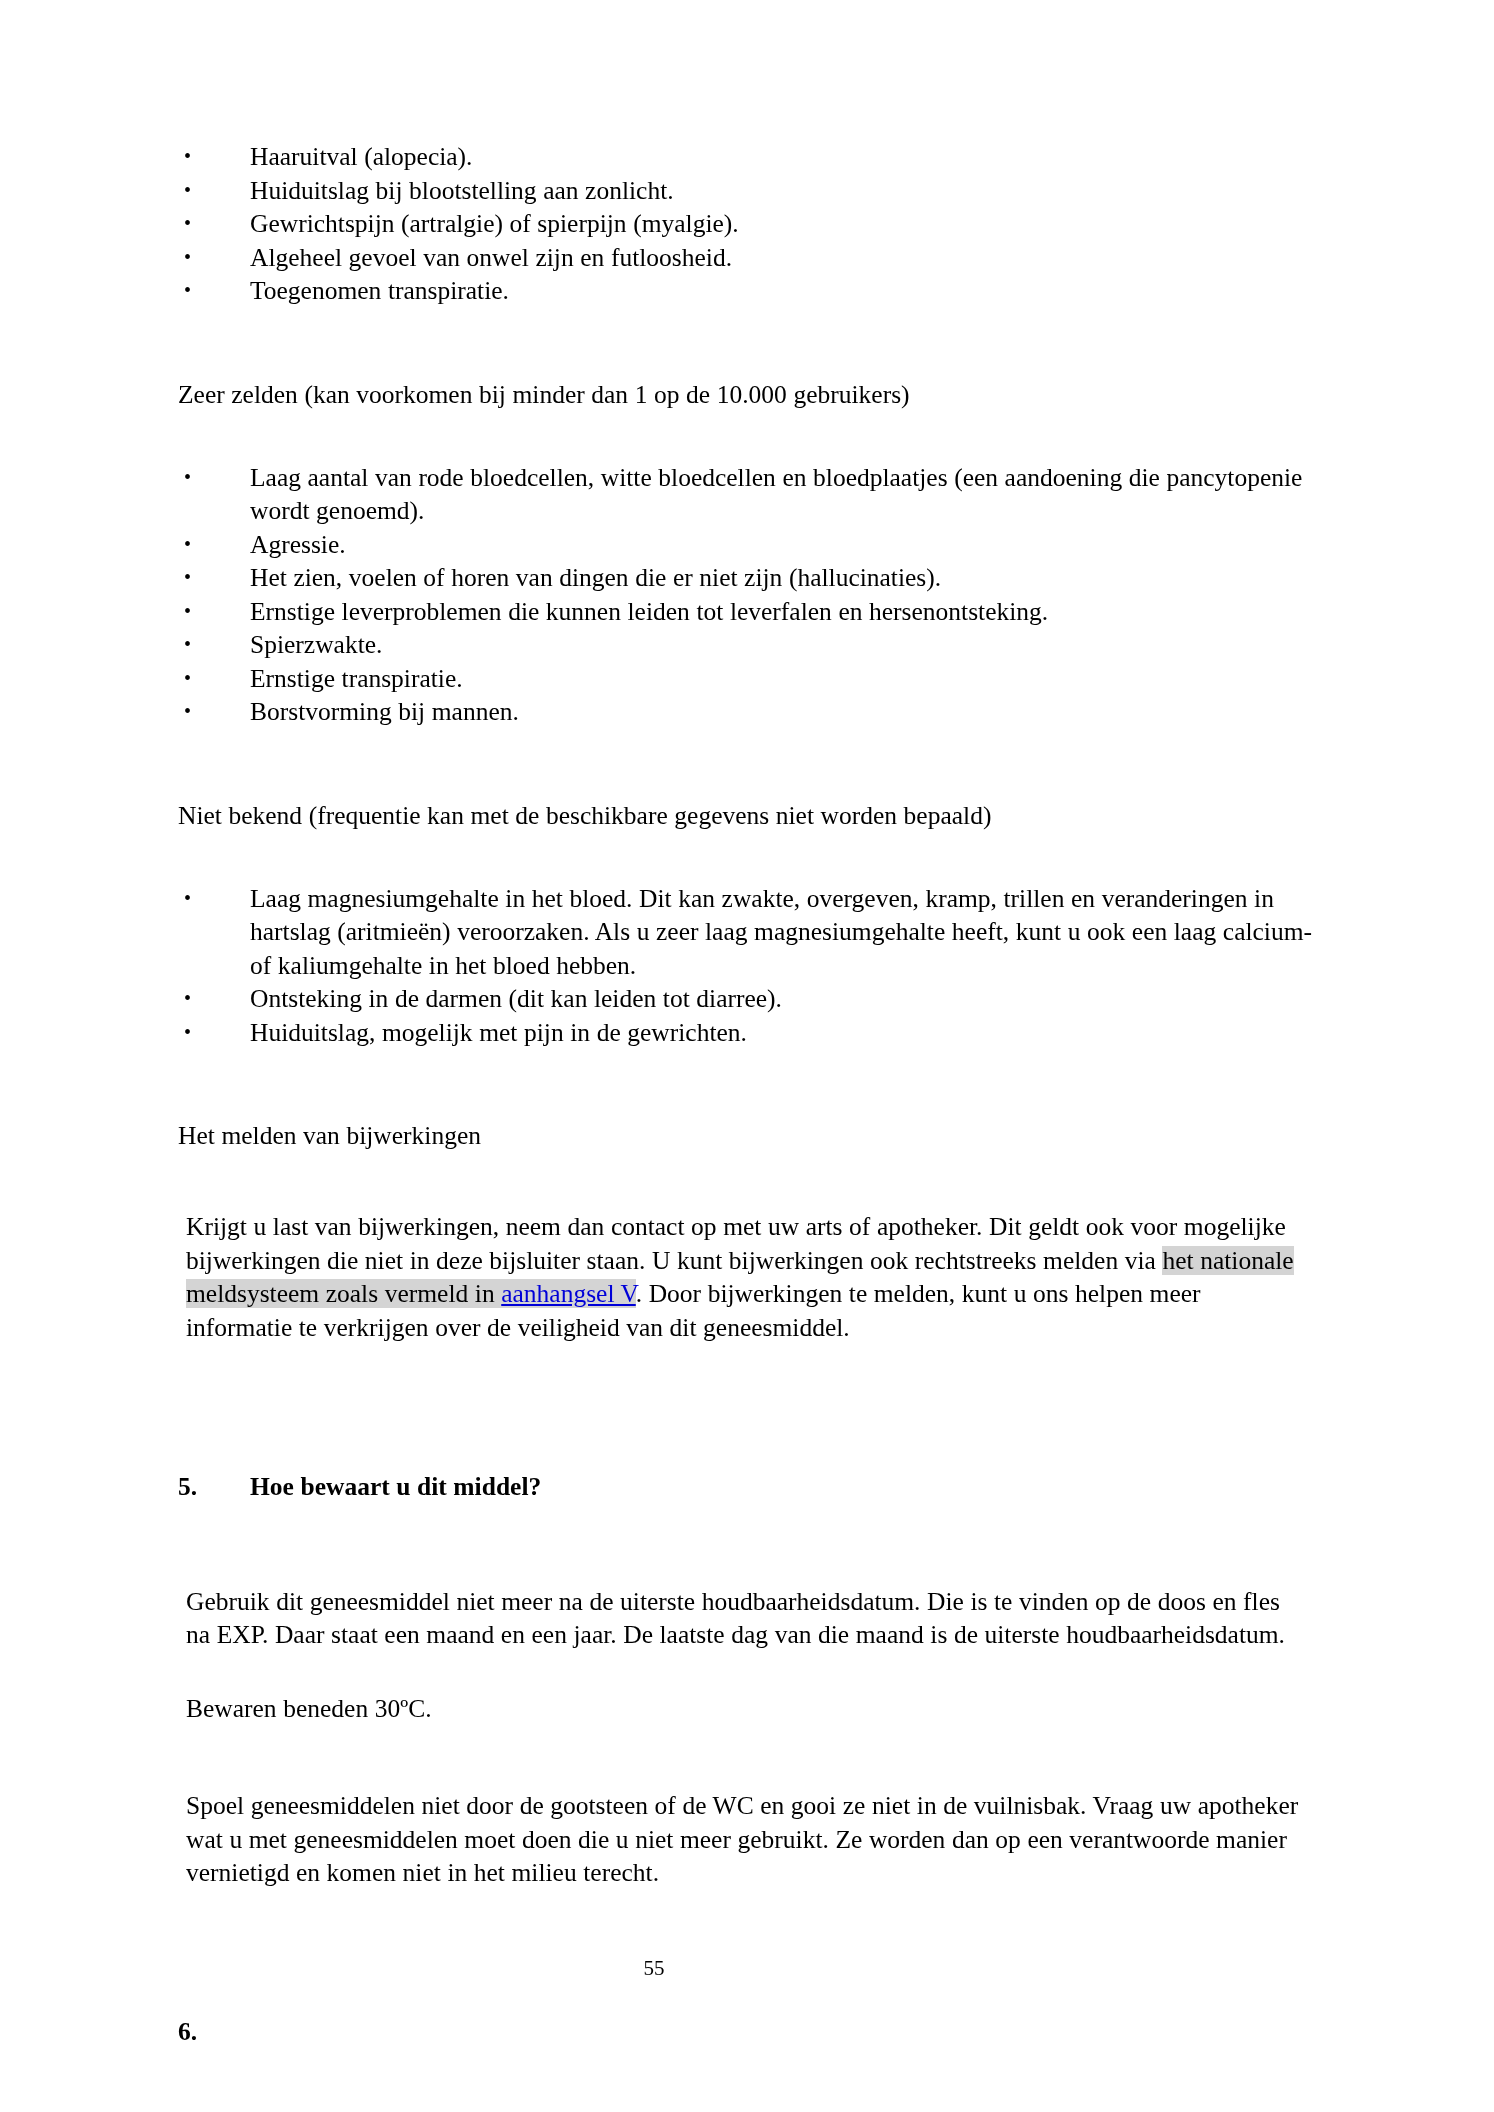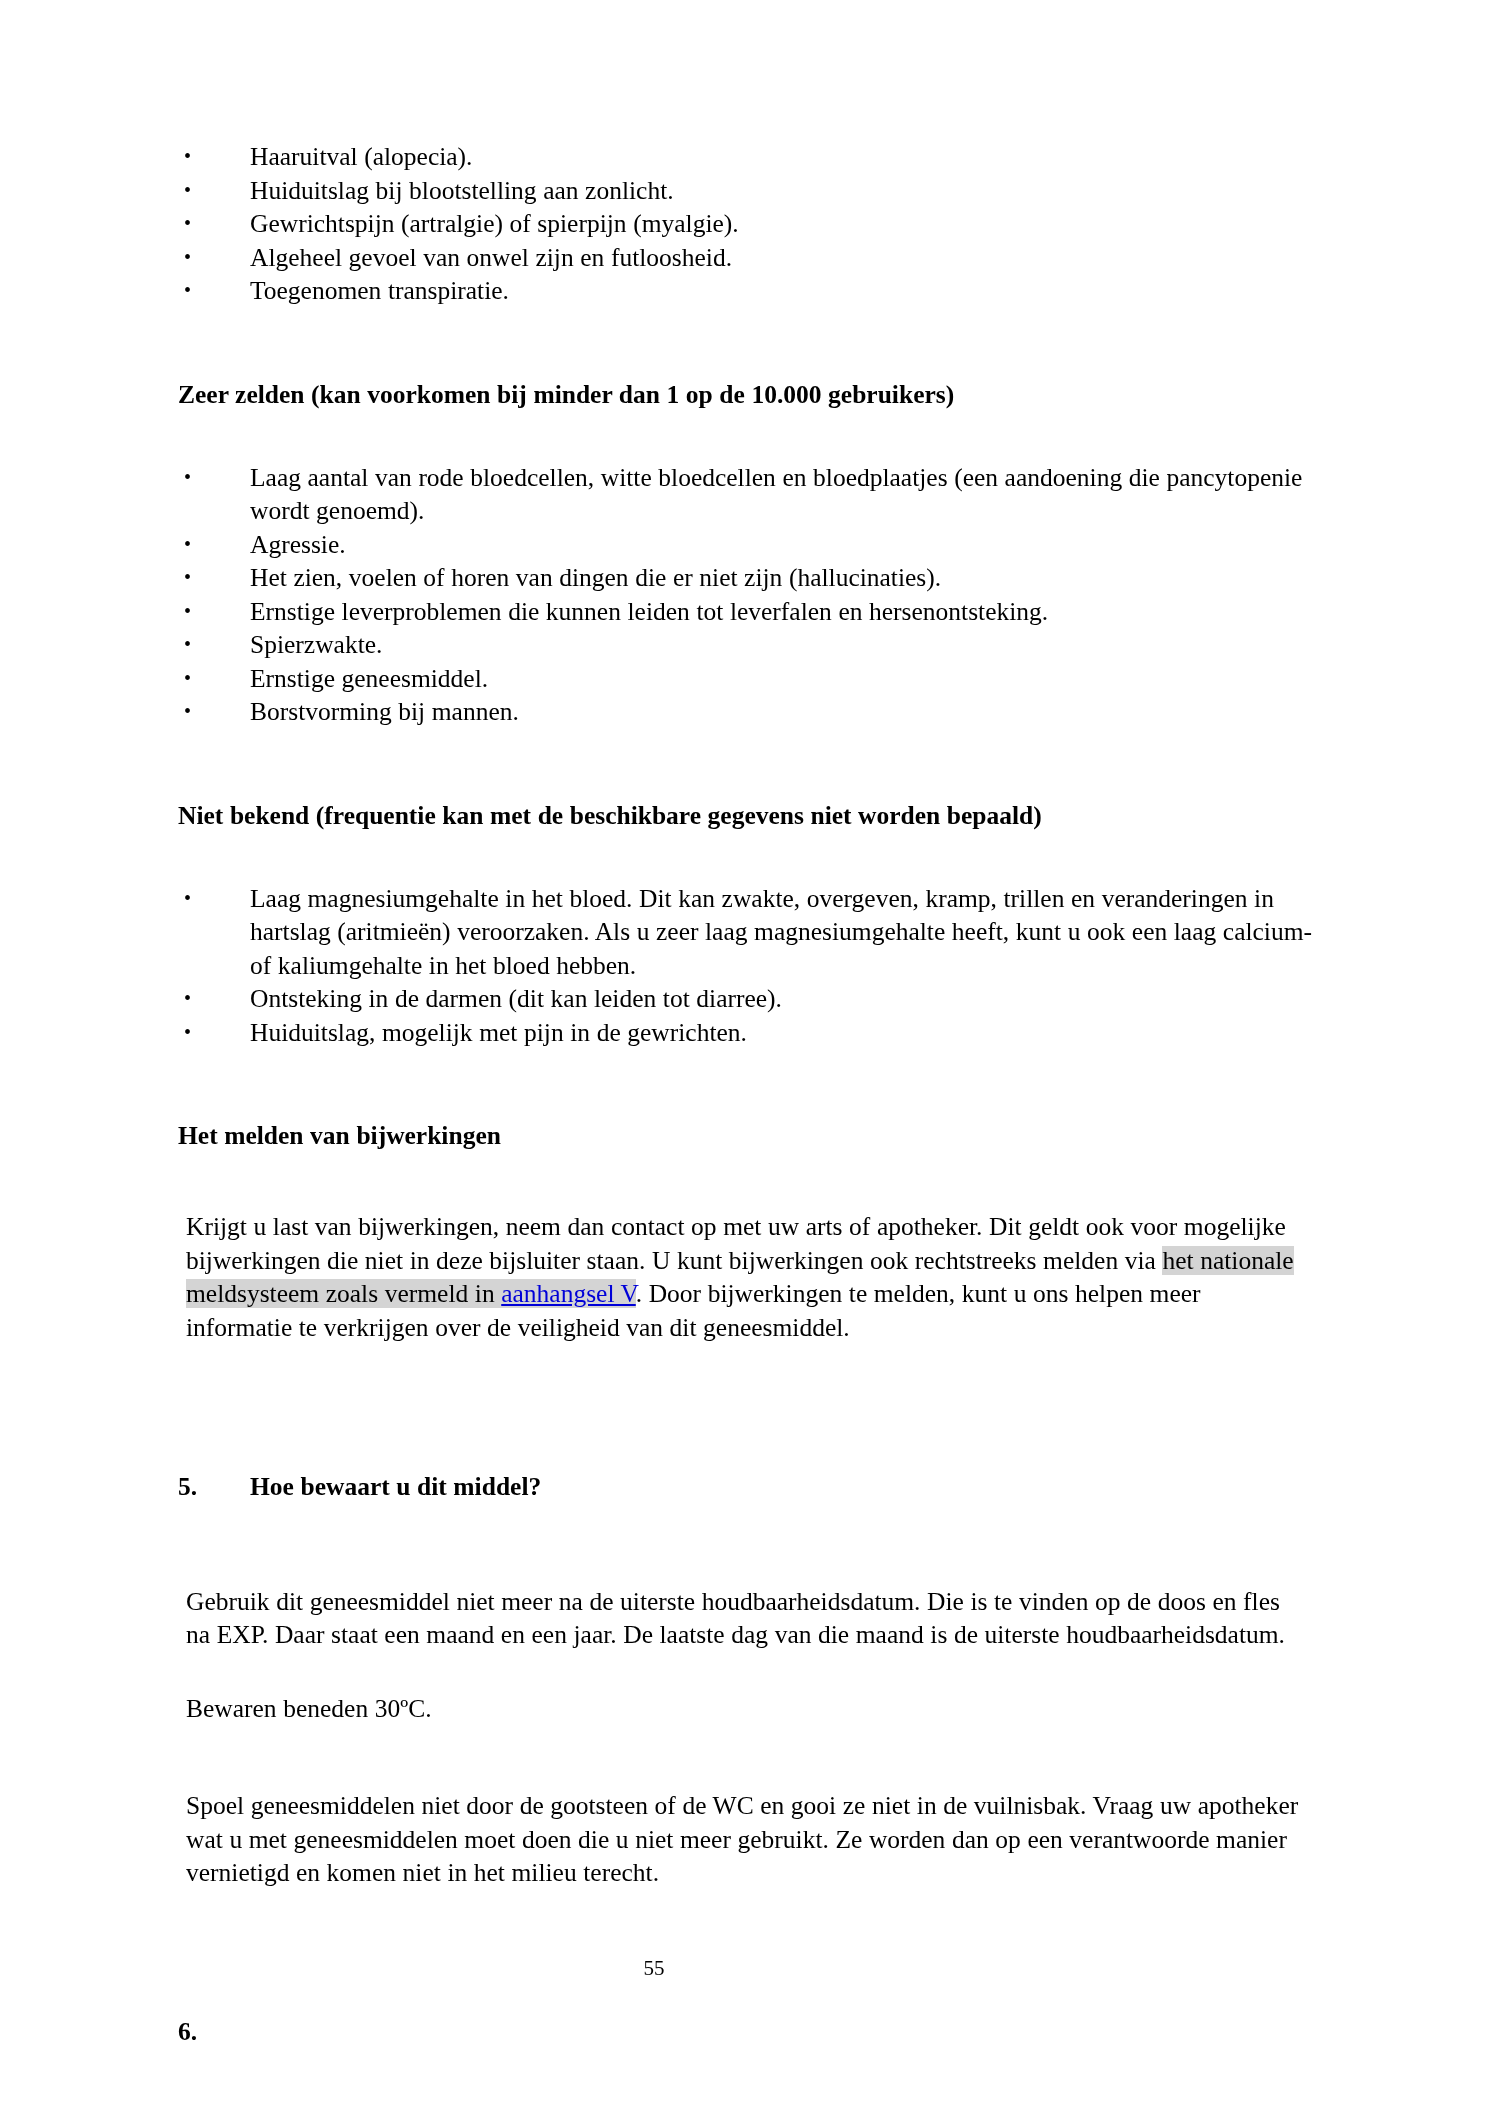--- a/index.html
+++ b/index.html
@@ -31,21 +31,21 @@
   .heading,
   .section-heading,
   .sub-heading {
     font-size: 25.5px;
     line-height: 33.5px;
     text-align: left;
     word-spacing: 0.2px;
   }
   .heading,
   .sub-heading {
-    font-weight: bold;
+    font-weight: normal;
     margin-top: 24px;
   }
   .section-heading {
     font-weight: bold;
   }
   .para {
     margin: 8px;
   }
   .gap-lg { height: 46px; }
   .gap-md { height: 24px; }
@@ -165,21 +165,21 @@
       <li>
         <span class="marker">•</span>
         <span class="bullet-text">Ernstige leverproblemen die kunnen leiden tot leverfalen en hersenontsteking.</span>
       </li>
       <li>
         <span class="marker">•</span>
         <span class="bullet-text">Spierzwakte.</span>
       </li>
       <li>
         <span class="marker">•</span>
-        <span class="bullet-text">Ernstige geneesmiddel.</span>
+        <span class="bullet-text">Ernstige transpiratie.</span>
       </li>
       <li>
         <span class="marker">•</span>
         <span class="bullet-text">Borstvorming bij mannen.</span>
       </li>
     </ul>
 
     <div class="gap-lg"></div>
 
     <p class="heading">Niet bekend (frequentie kan met de beschikbare gegevens niet worden bepaald)</p>

